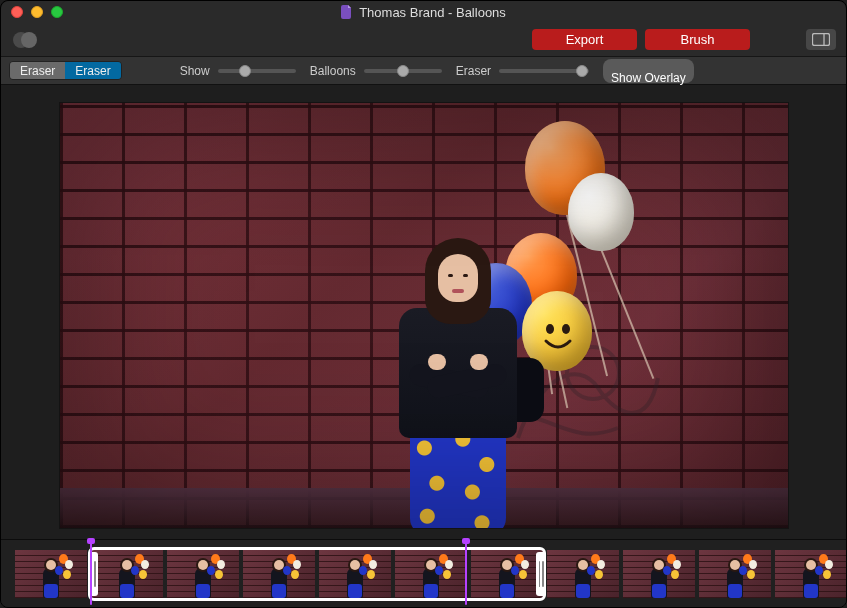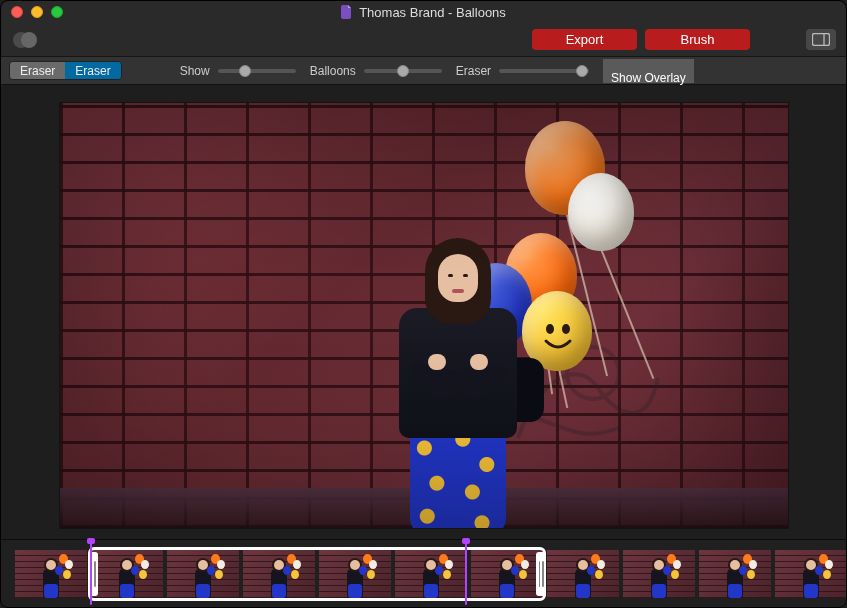--- a/index.html
+++ b/index.html
@@ -106,21 +106,21 @@
       position: absolute; top: 50%;
       width: 12px; height: 12px;
       background: #aaa;
       border-radius: 50%;
       transform: translate(-50%, -50%);
       border: 0.5px solid #888;
     }
     .overlay-btn {
       background: #5a5a5a; color: #fff;
       border: none; height: 17px;
-      padding: 12px 8px; border-radius: 0;
+      padding: 12px 8px; border-radius: 8px;
       font-size: 12px; cursor: pointer;
     }
 
     
     .canvas-area {
       height: 454px;
       background: #1e1e1e;
       display: flex;
       align-items: center;
       justify-content: center;

